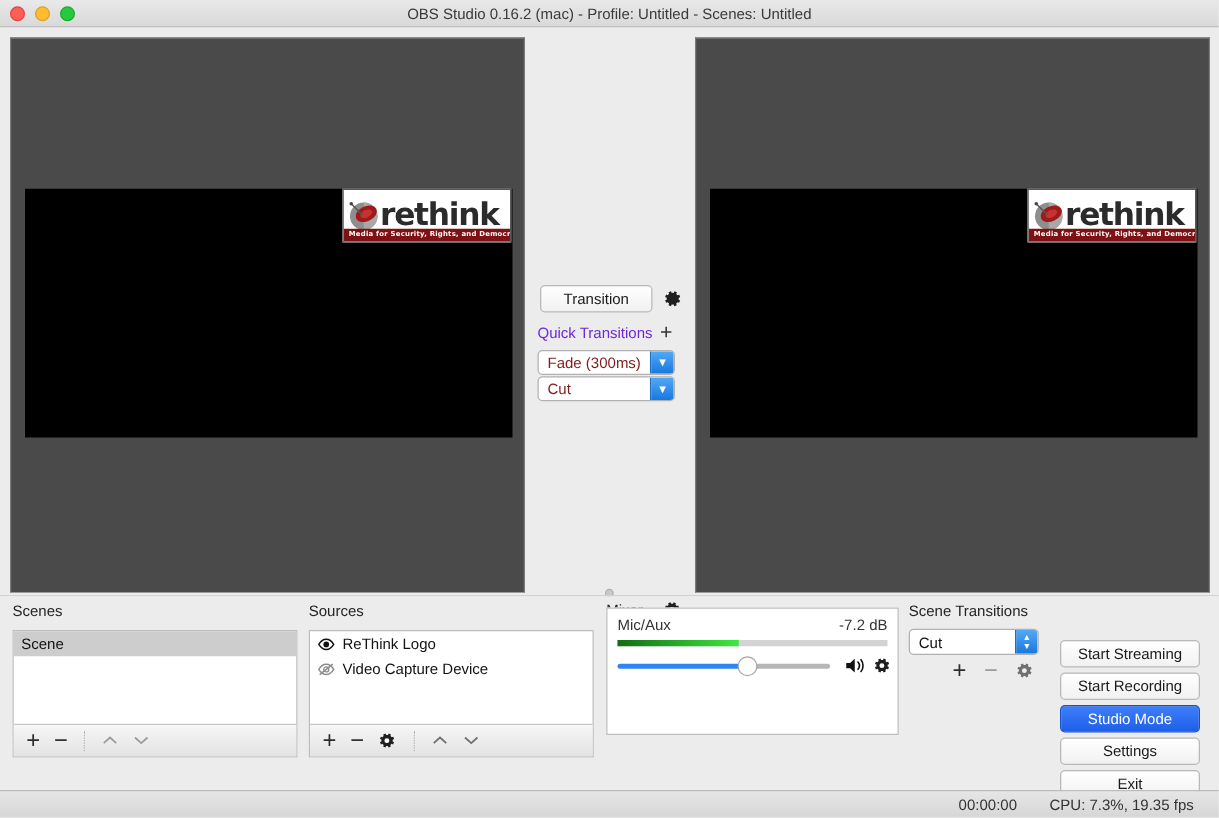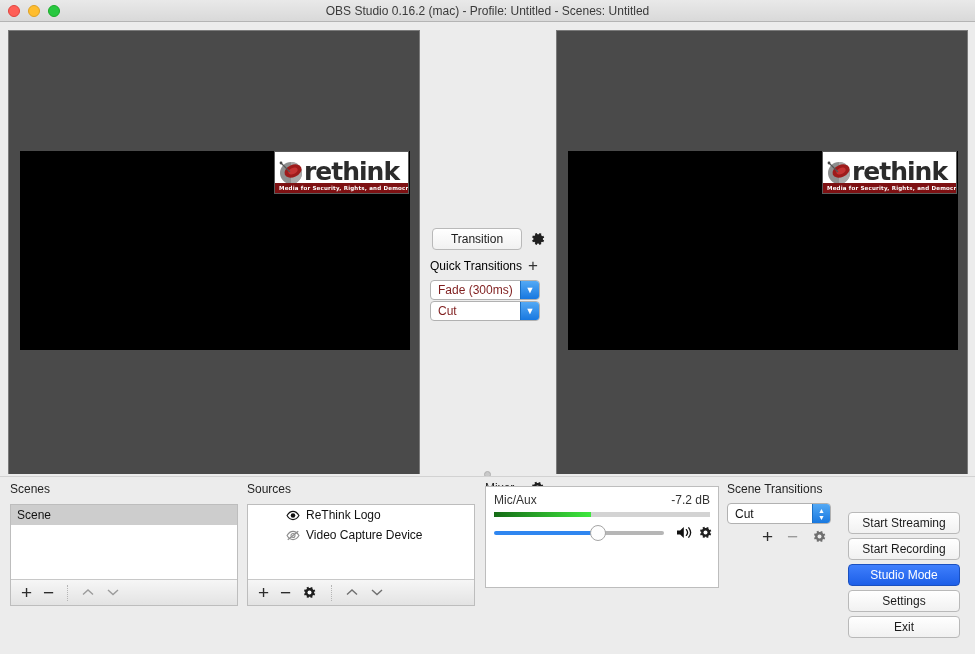--- a/index.html
+++ b/index.html
@@ -108,21 +108,21 @@
   .gear {
     width: 16px; height: 16px;
     display: inline-block;
     flex: none;
   }
 
   #quick-row {
     position: absolute; left: 6px; top: 215px;
     display: flex; align-items: center; gap: 6px;
   }
-  #quick-label { font-size: 12px; color: #000000; }
+  #quick-label { font-size: 12px; color: #6d28d9; }
   .plus-glyph, .minus-glyph {
     display: inline-block; font-size: 17px; line-height: 14px;
     color: #333; font-weight: 300;
   }
 
   .combo {
     position: absolute; left: 6px;
     width: 110px; height: 20px;
     background: #ffffff;
     border: 1px solid #b1b1b1;
@@ -195,21 +195,21 @@
     margin: 0 2px;
   }
   .chev { font-size: 13px; color: #9b9b9b; }
 
   
   #scenes-title { left: 10px; top: 5px; }
   #scenes-box   { left: 10px; top: 27px; width: 228px; height: 102px; }
 
   
   #sources-title { left: 247px; top: 5px; }
-  #sources-box   { left: 247px; top: 27px; width: 228px; height: 102px; padding-left: 32px; }
+  #sources-box   { left: 247px; top: 27px; width: 228px; height: 102px; }
 
   .eye-icon { width: 13px; height: 11px; flex: none; }
 
   
   #mixer-title-row {
     position: absolute; left: 485px; top: 3px;
     display: flex; align-items: center; gap: 16px;
   }
   #mixer-box {
     left: 485px; top: 9px; width: 234px; height: 102px;
@@ -511,14 +511,18 @@
 
     <div id="right-buttons">
       <div class="btn">Start Streaming</div>
       <div class="btn">Start Recording</div>
       <div class="btn primary">Studio Mode</div>
       <div class="btn">Settings</div>
       <div class="btn">Exit</div>
     </div>
   </div>
 
+  <div id="statusbar">
+    <span>00:00:00</span>
+    <span>CPU: 7.3%, 19.35 fps</span>
+  </div>
 
 </div>
 
 </body></html>

